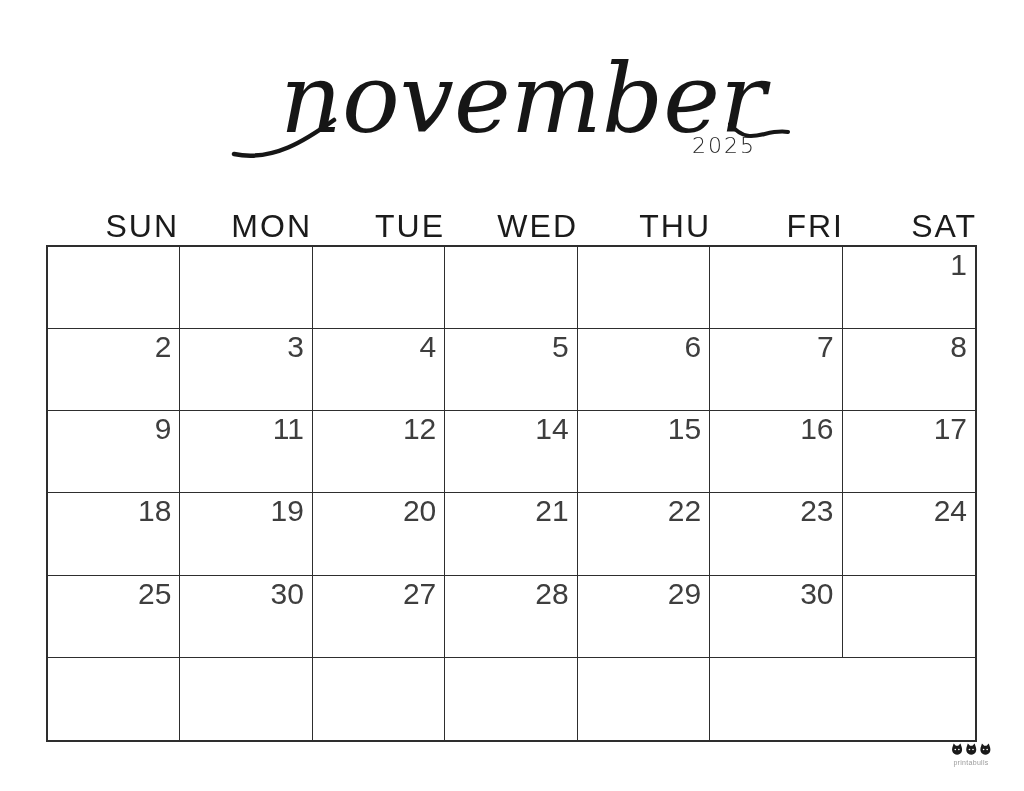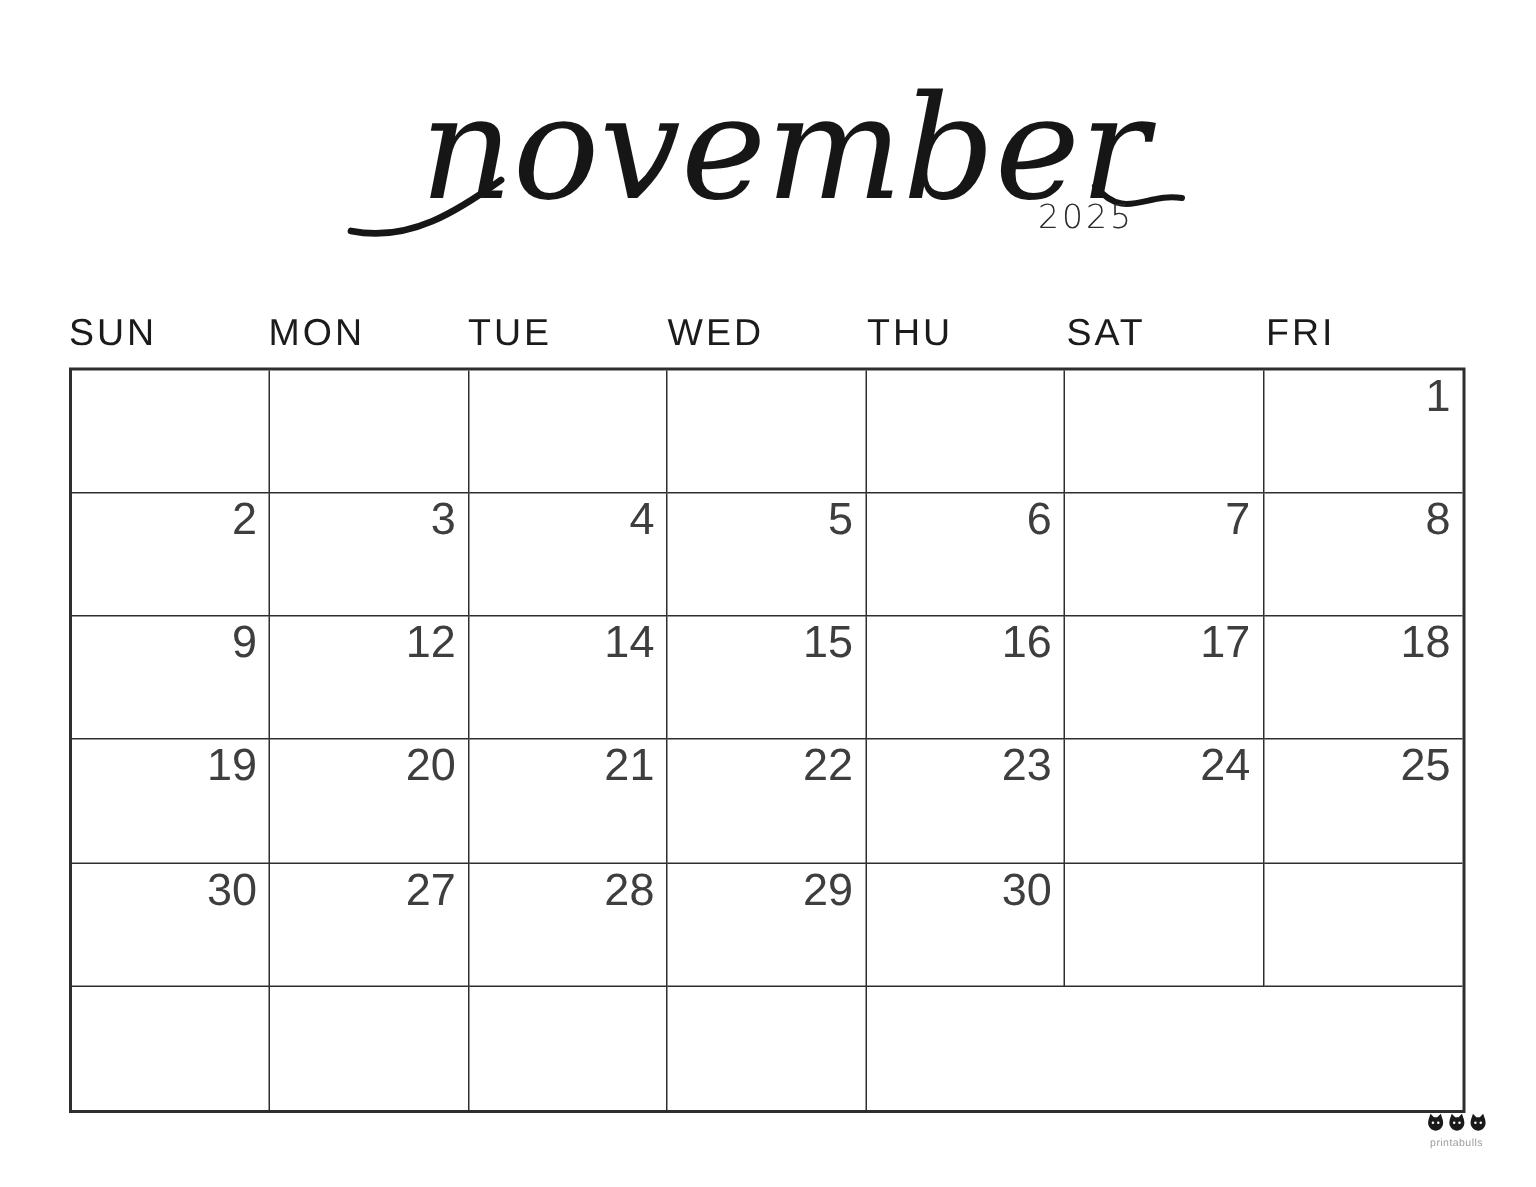--- a/index.html
+++ b/index.html
@@ -36,22 +36,22 @@
   
   .weekdays {
     position: absolute;
     left: 46px;
     top: 208px;
     width: 931px;
     display: grid;
     grid-template-columns: repeat(7, 1fr);
   }
   .weekday {
-    text-align: left;
-    font-size: 25px;
+    text-align: right;
+    font-size: 32px;
     letter-spacing: 2px;
     color: #1b1b1b;
     font-weight: 400;
   }
 
   
   .grid {
     position: absolute;
     left: 46px;
     top: 245px;
@@ -112,22 +112,22 @@
     </svg>
   </div>
   <div class="year-label">2025</div>
 
   <div class="weekdays">
     <div class="weekday">SUN</div>
     <div class="weekday">MON</div>
     <div class="weekday">TUE</div>
     <div class="weekday">WED</div>
     <div class="weekday">THU</div>
+    <div class="weekday">FRI</div>
     <div class="weekday">SAT</div>
-    <div class="weekday">FRI</div>
   </div>
 
   <div class="grid">
     <div class="cell">
         <span class="day"></span>
       </div>
     <div class="cell">
         <span class="day"></span>
       </div>
     <div class="cell">
@@ -163,20 +163,23 @@
       </div>
     <div class="cell">
         <span class="day">7</span>
       </div>
     <div class="cell">
         <span class="day">8</span>
       </div>
 
     <div class="cell">
         <span class="day">9</span>
+      </div>
+    <div class="cell">
+        <span class="day">11</span>
       </div>
     <div class="cell">
         <span class="day">12</span>
       </div>
     <div class="cell">
         <span class="day">14</span>
       </div>
     <div class="cell">
         <span class="day">15</span>
       </div>

